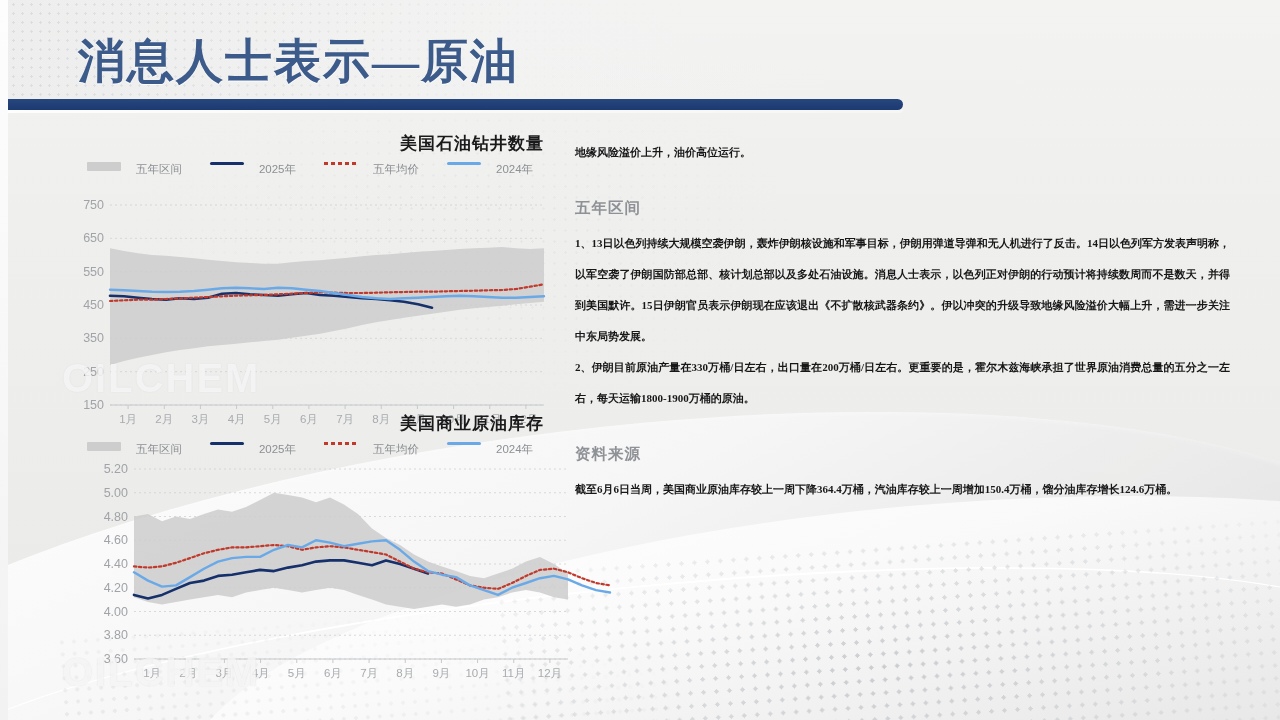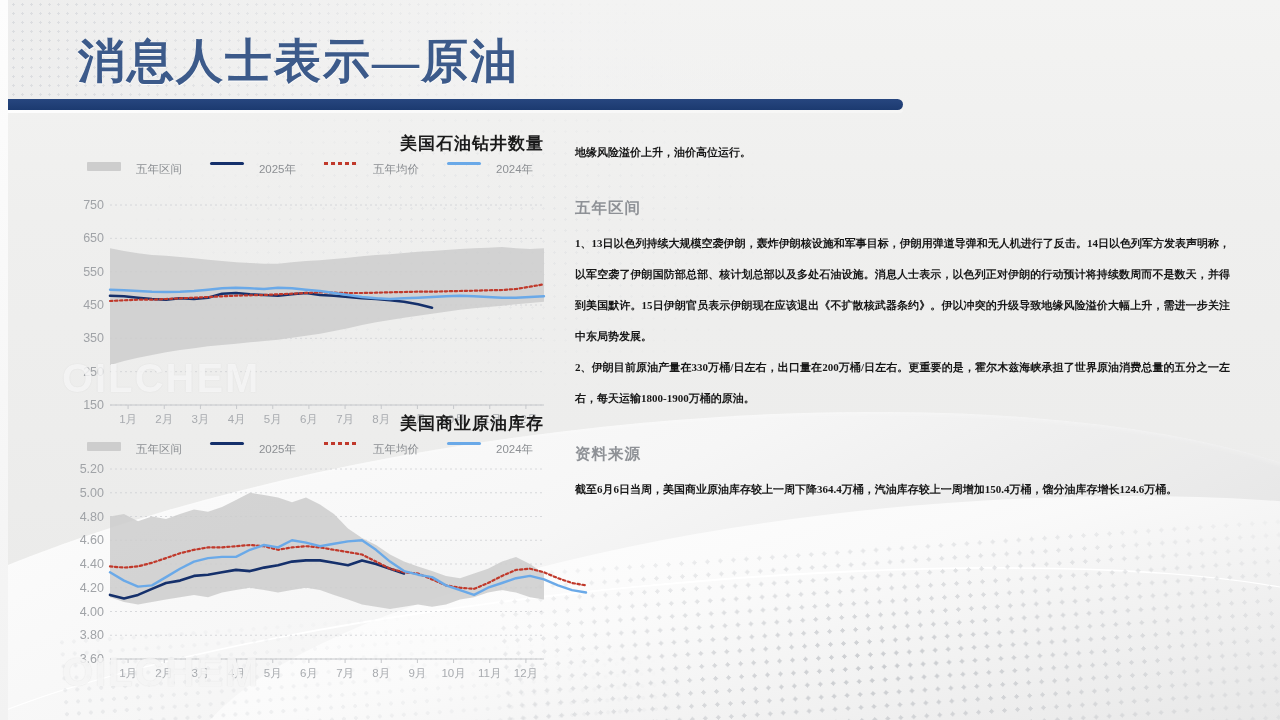--- a/index.html
+++ b/index.html
@@ -226,21 +226,21 @@
       </div>
       <div class="item">
         <span class="sw-dot"></span>
         <span>五年均价</span>
       </div>
       <div class="item">
         <span class="sw-line" style="background:#6aa9e8"></span>
         <span>2024年</span>
       </div>
     </div>
-    <div class="plot" id="plot2" style="margin-left:46px;height:190px;margin-top:12px;"><svg width="434" height="190" viewBox="0 0 434 190" style="overflow: visible;">
+    <div class="plot" id="plot2" style="margin-left:70px;height:190px;margin-top:12px;"><svg width="434" height="190" viewBox="0 0 434 190" style="overflow: visible;">
           <line x1="0" x2="434" y1="0" y2="0" stroke="#cfd1d4" stroke-width="0.8" stroke-dasharray="2,3"></line>
           <line x1="0" x2="434" y1="23.75000000000003" y2="23.75000000000003" stroke="#cfd1d4" stroke-width="0.8" stroke-dasharray="2,3"></line>
           <line x1="0" x2="434" y1="47.50000000000003" y2="47.50000000000003" stroke="#cfd1d4" stroke-width="0.8" stroke-dasharray="2,3"></line>
           <line x1="0" x2="434" y1="71.25000000000006" y2="71.25000000000006" stroke="#cfd1d4" stroke-width="0.8" stroke-dasharray="2,3"></line>
           <line x1="0" x2="434" y1="94.99999999999999" y2="94.99999999999999" stroke="#cfd1d4" stroke-width="0.8" stroke-dasharray="2,3"></line>
           <line x1="0" x2="434" y1="118.74999999999999" y2="118.74999999999999" stroke="#cfd1d4" stroke-width="0.8" stroke-dasharray="2,3"></line>
           <line x1="0" x2="434" y1="142.5" y2="142.5" stroke="#cfd1d4" stroke-width="0.8" stroke-dasharray="2,3"></line>
           <line x1="0" x2="434" y1="166.25000000000003" y2="166.25000000000003" stroke="#cfd1d4" stroke-width="0.8" stroke-dasharray="2,3"></line>
           <line x1="0" x2="434" y1="190" y2="190" stroke="#cfd1d4" stroke-width="0.8" stroke-dasharray="2,3"></line>
           <path d="M0.0,47.5L14.0,45.1L28.0,52.3L42.0,47.5L56.0,49.9L70.0,45.1L84.0,40.4L98.0,42.8L112.0,38.0L126.0,30.9L140.0,23.8L154.0,26.1L168.0,28.5L182.0,33.3L196.0,28.5L210.0,35.6L224.0,45.1L238.0,59.4L252.0,68.9L266.0,76.0L280.0,85.5L294.0,92.6L308.0,97.4L322.0,102.1L336.0,106.9L350.0,109.2L364.0,104.5L378.0,99.7L392.0,92.6L406.0,87.9L420.0,95.0L434.0,104.5L434.0,130.6L420.0,128.3L406.0,123.5L392.0,121.1L378.0,123.5L364.0,128.3L350.0,130.6L336.0,135.4L322.0,137.8L308.0,135.4L294.0,137.8L280.0,140.1L266.0,137.8L252.0,135.4L238.0,130.6L224.0,125.9L210.0,121.1L196.0,118.7L182.0,121.1L168.0,123.5L154.0,121.1L140.0,118.7L126.0,121.1L112.0,123.5L98.0,128.3L84.0,125.9L70.0,128.3L56.0,130.6L42.0,133.0L28.0,135.4L14.0,133.0L0.0,128.3Z" fill="#cdcdcd" opacity="0.85"></path>

